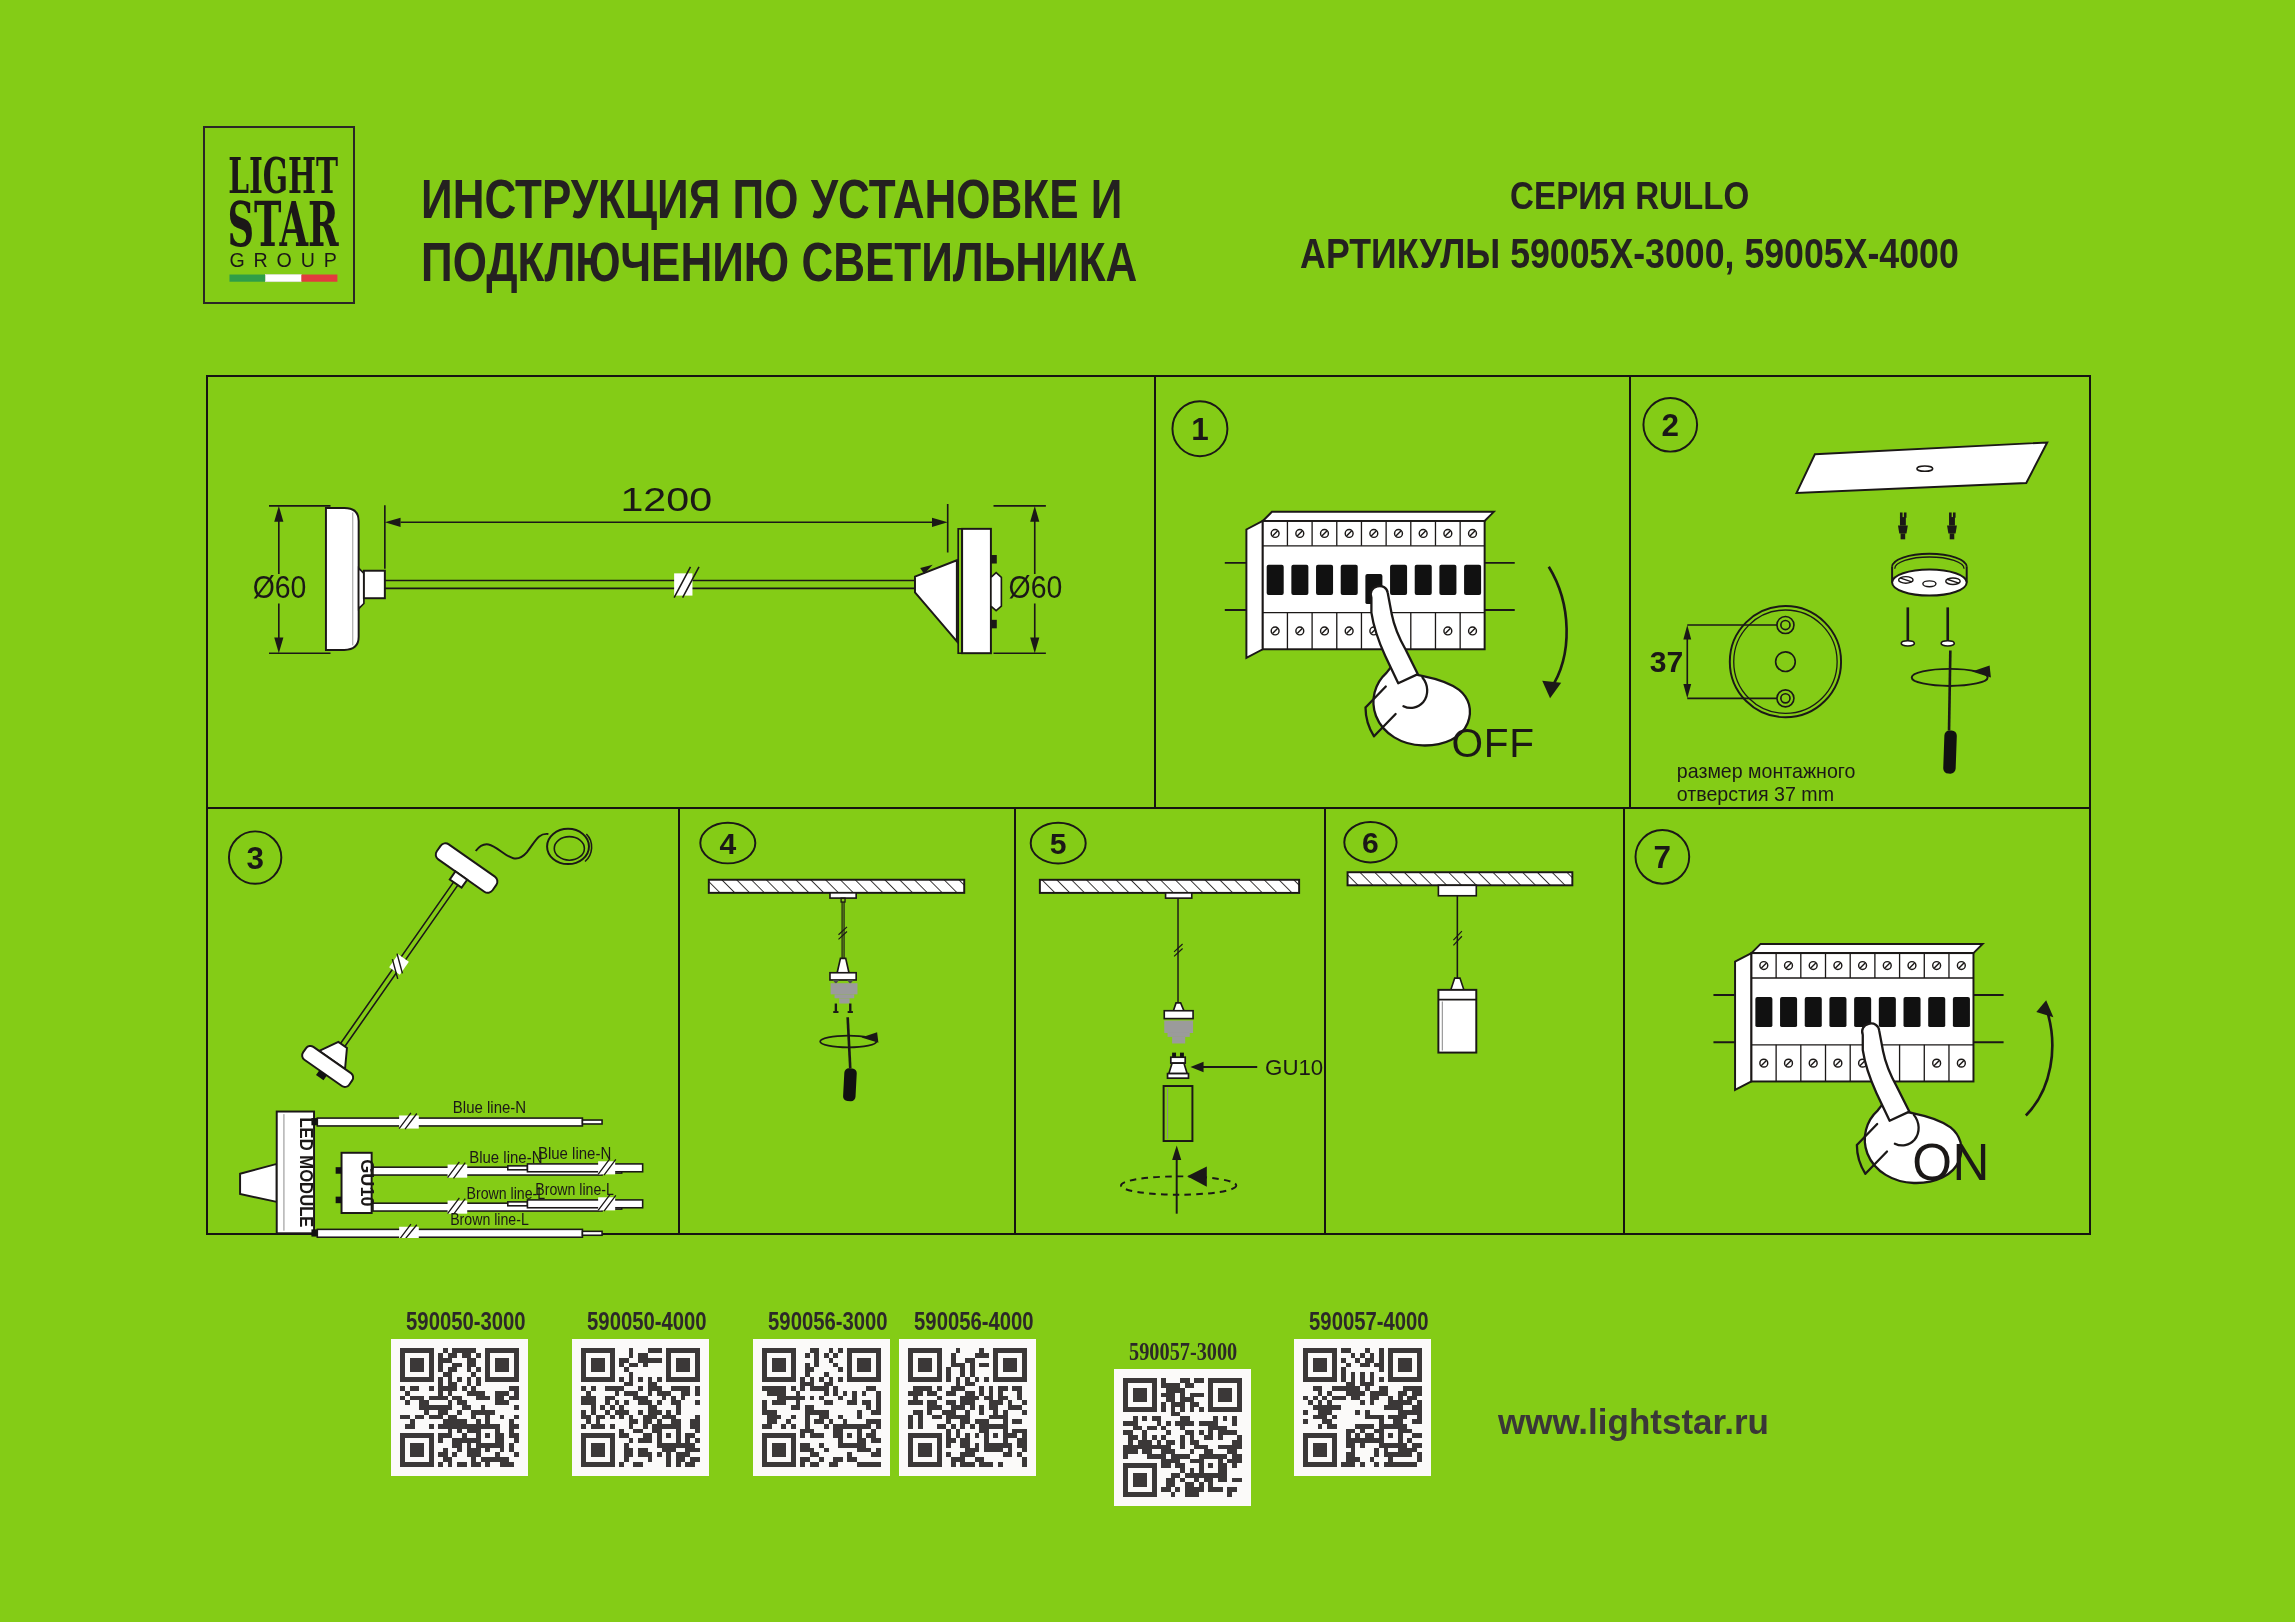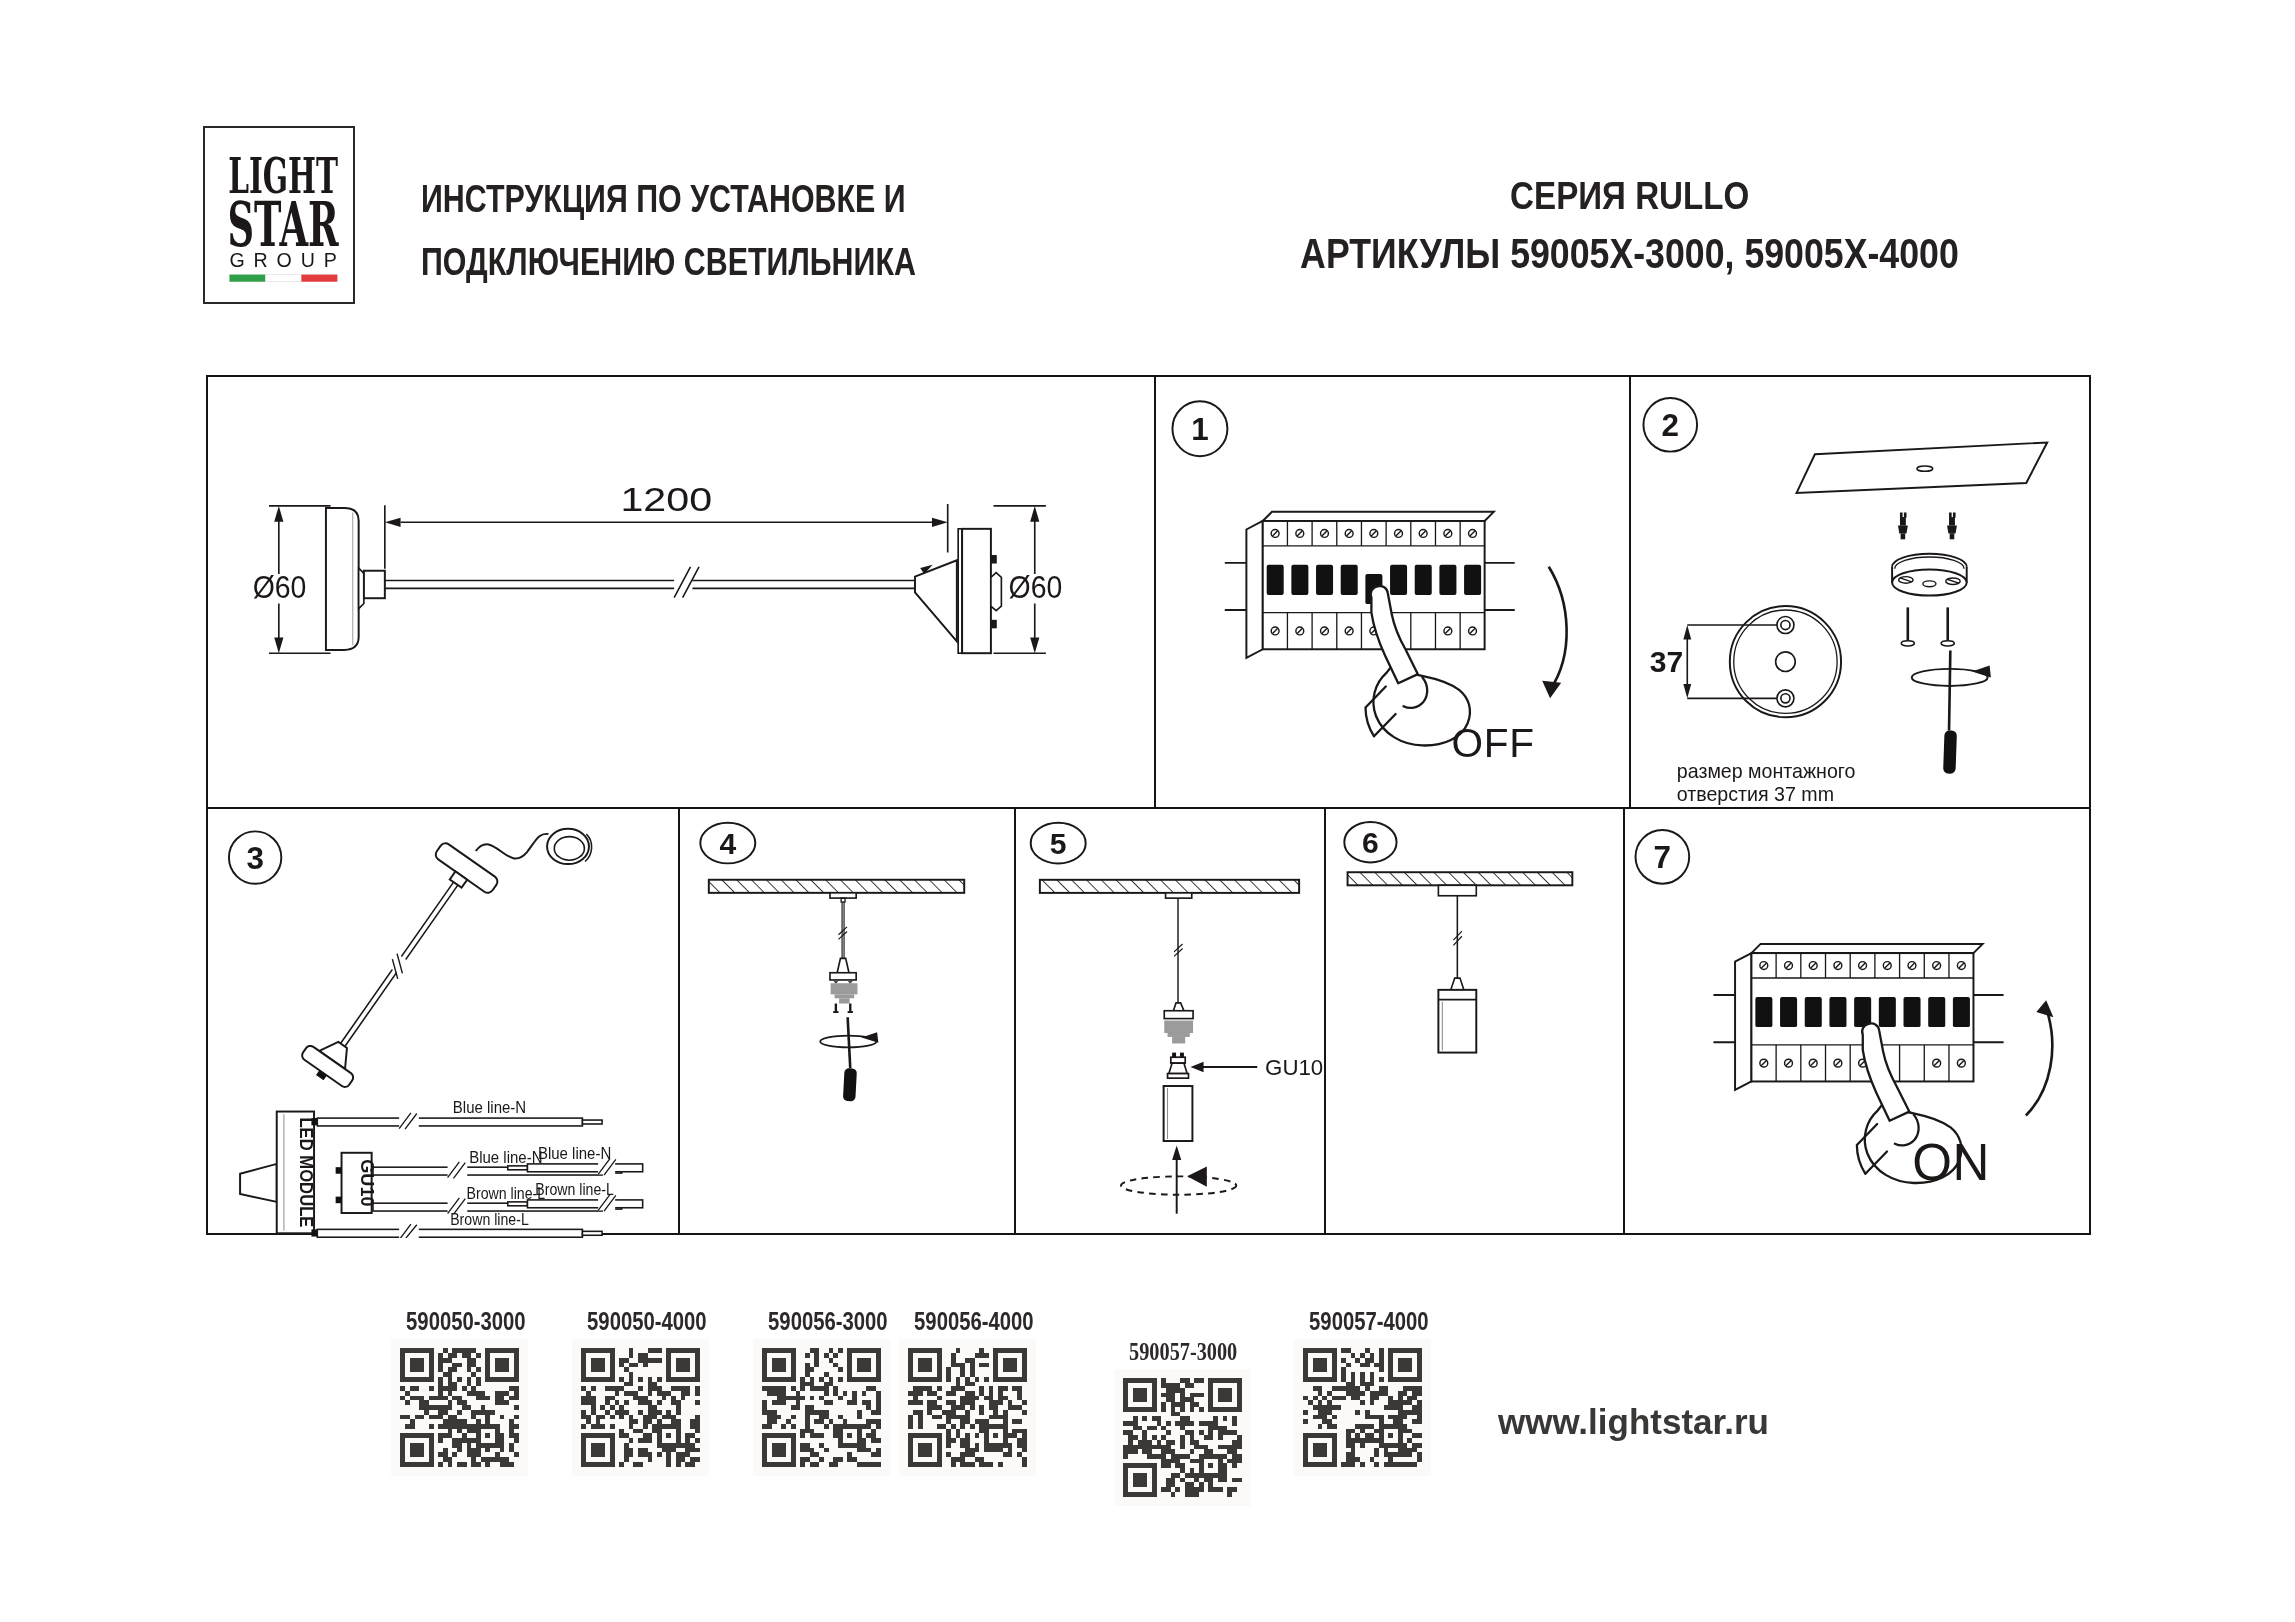--- a/index.html
+++ b/index.html
@@ -1,21 +1,21 @@
 <!DOCTYPE html>
 <html style="font-size:10.5px"><head>
 <meta charset="utf-8">
 <style>
   html,body{margin:0;padding:0;background:#e8e8e8;}
-  .sheet{position:relative;width:2295px;height:1623px;background:#ffffff;overflow:hidden;
+  .sheet{position:relative;width:2295px;height:1623px;background:#84cc16;overflow:hidden;
          font-family:"Liberation Sans",sans-serif;color:#1b1817;}
   .abs{position:absolute;}
   
   .logo-box{left:203px;top:126px;width:152px;height:178px;border:2px solid #2b2826;box-sizing:border-box;}
-  .title{left:421px;top:168px;font-weight:bold;font-size:38px;line-height:63px;white-space:nowrap;color:#242120;}
+  .title{left:421px;top:168px;font-weight:bold;font-size:55px;line-height:63px;white-space:nowrap;color:#242120;}
   .title .cx{transform:scaleX(.80);transform-origin:0 50%;}
   .rhead{left:1178px;top:175px;width:903px;text-align:center;color:#242120;white-space:nowrap;}
   .rhead .l1{font-weight:bold;font-size:39px;line-height:41px;}
   .rhead .l2{font-weight:bold;font-size:42px;line-height:43px;margin-top:16px;}
   .rhead .cx{display:inline-block;transform:scaleX(.85);transform-origin:50% 50%;}
   
   .grid{left:206px;top:375px;width:1885px;height:860px;border:2px solid #161412;box-sizing:border-box;}
   .vline,.hline{position:absolute;background:#161412;}
   .panel{position:absolute;}
   svg{font-family:"Liberation Sans",sans-serif;}

